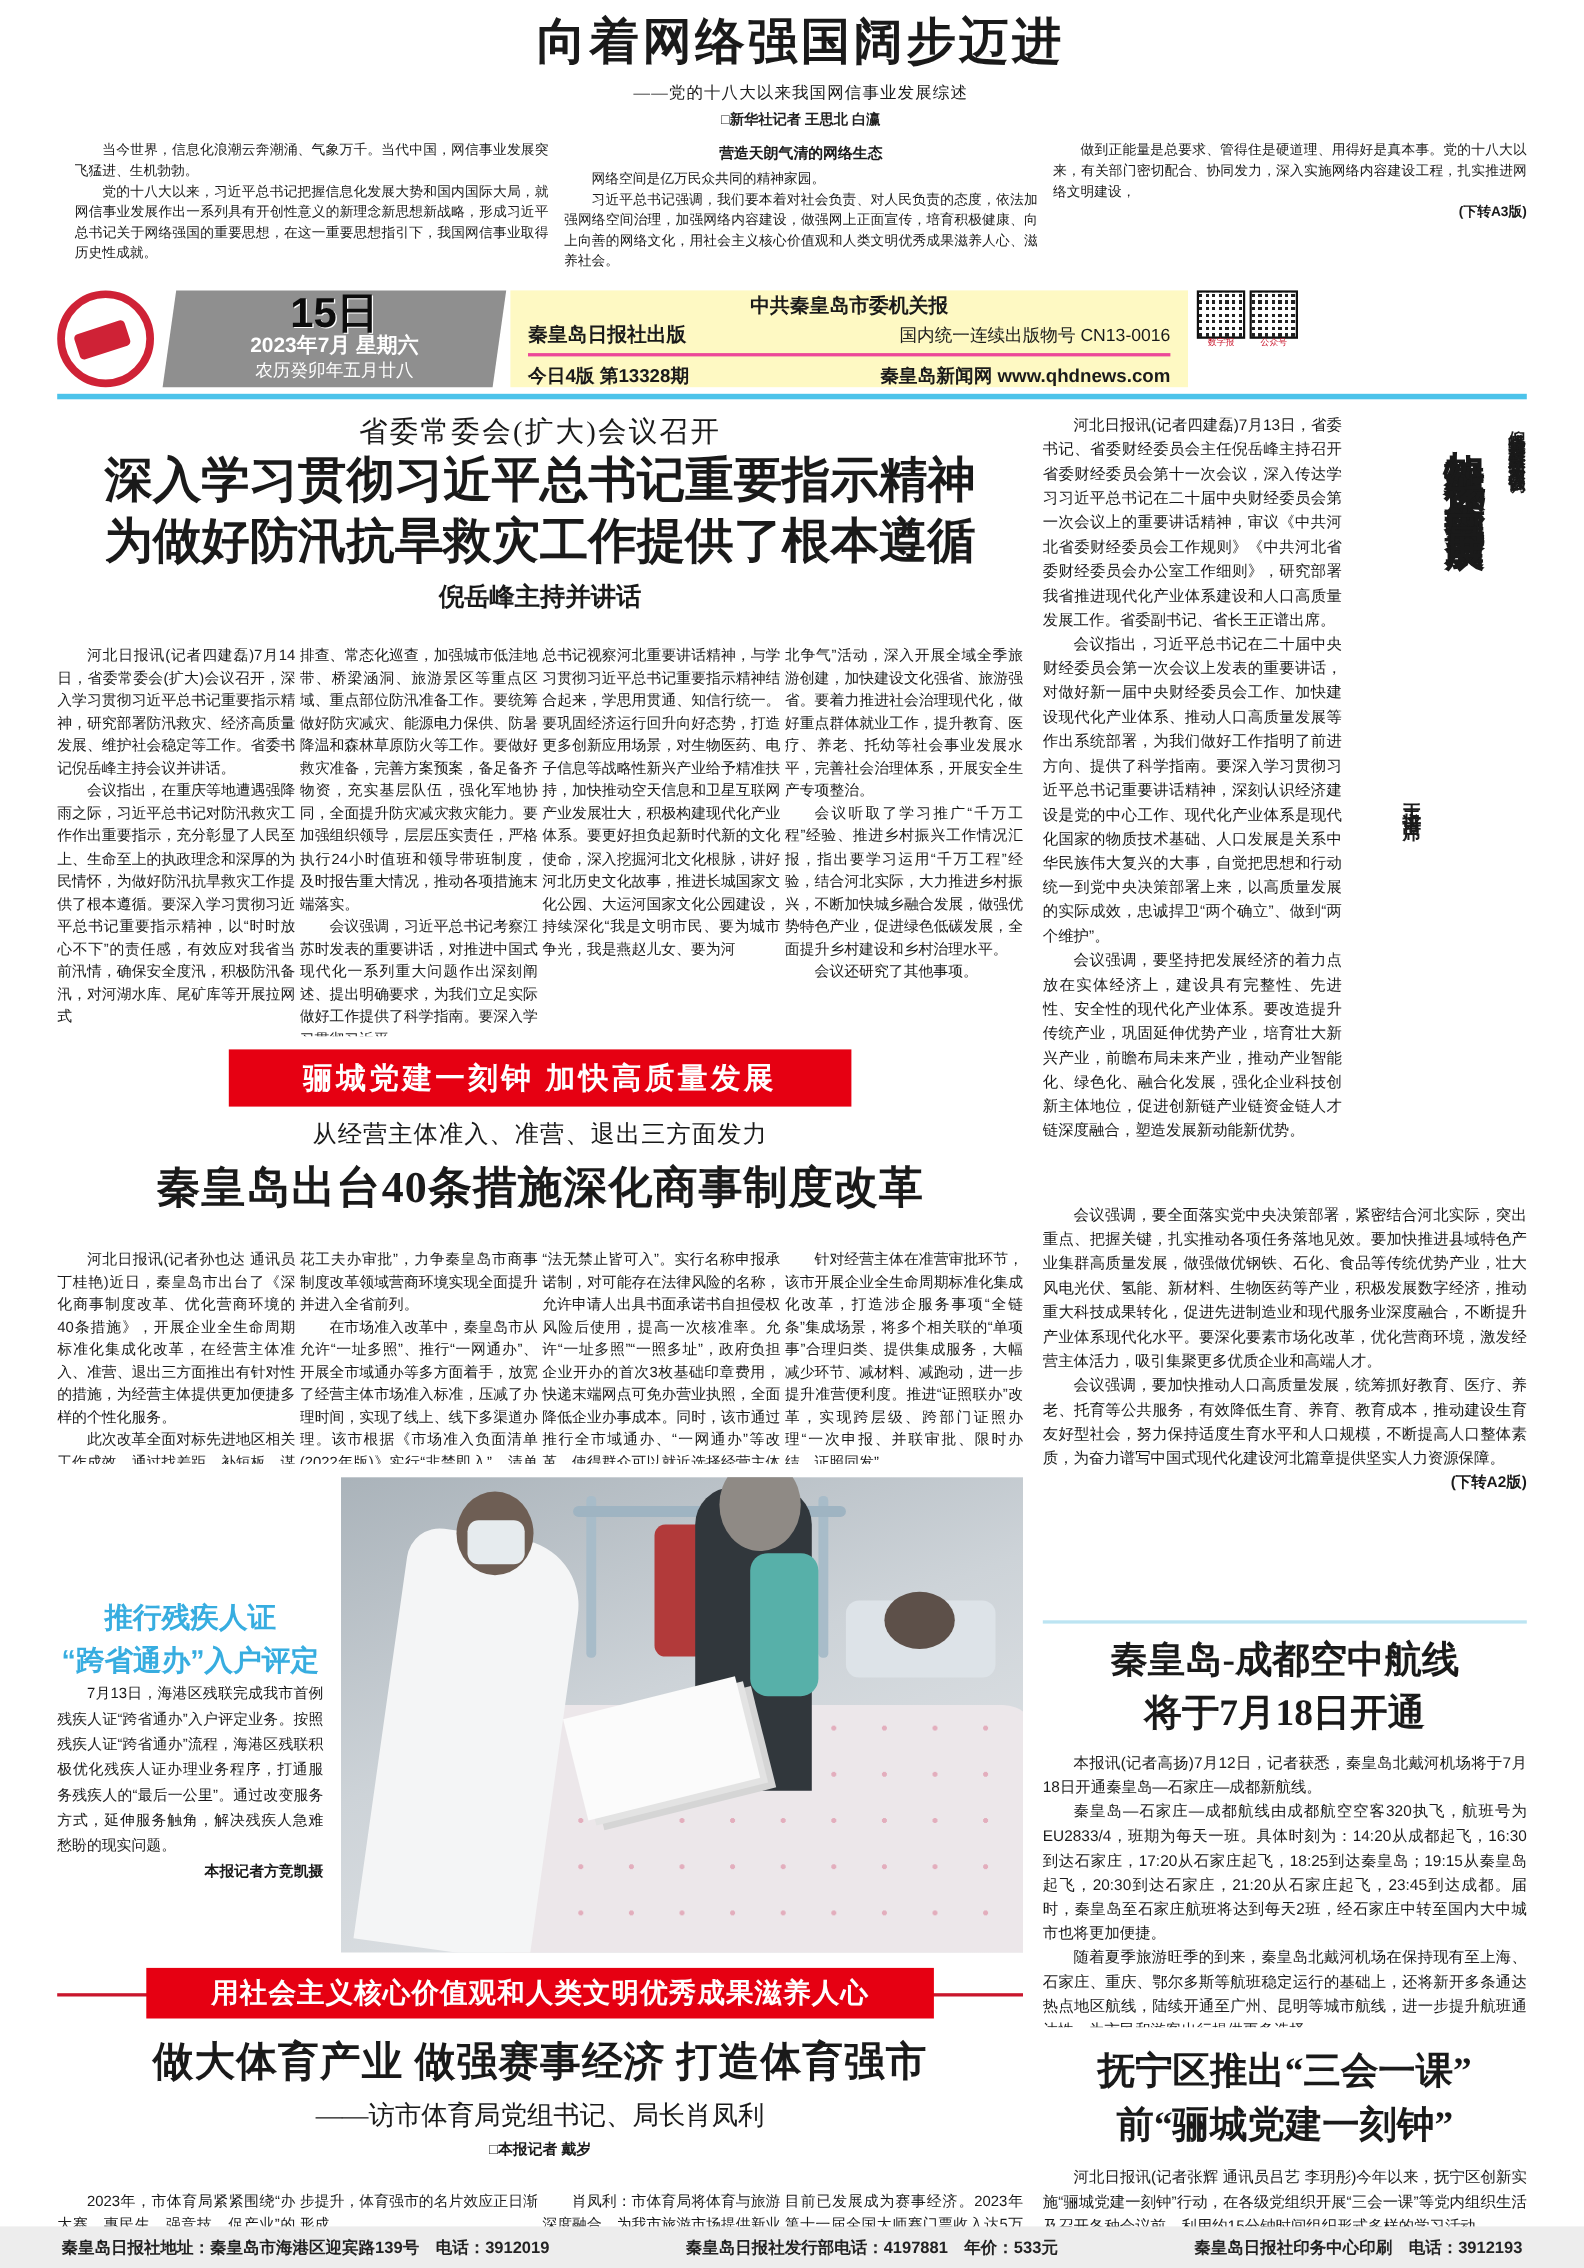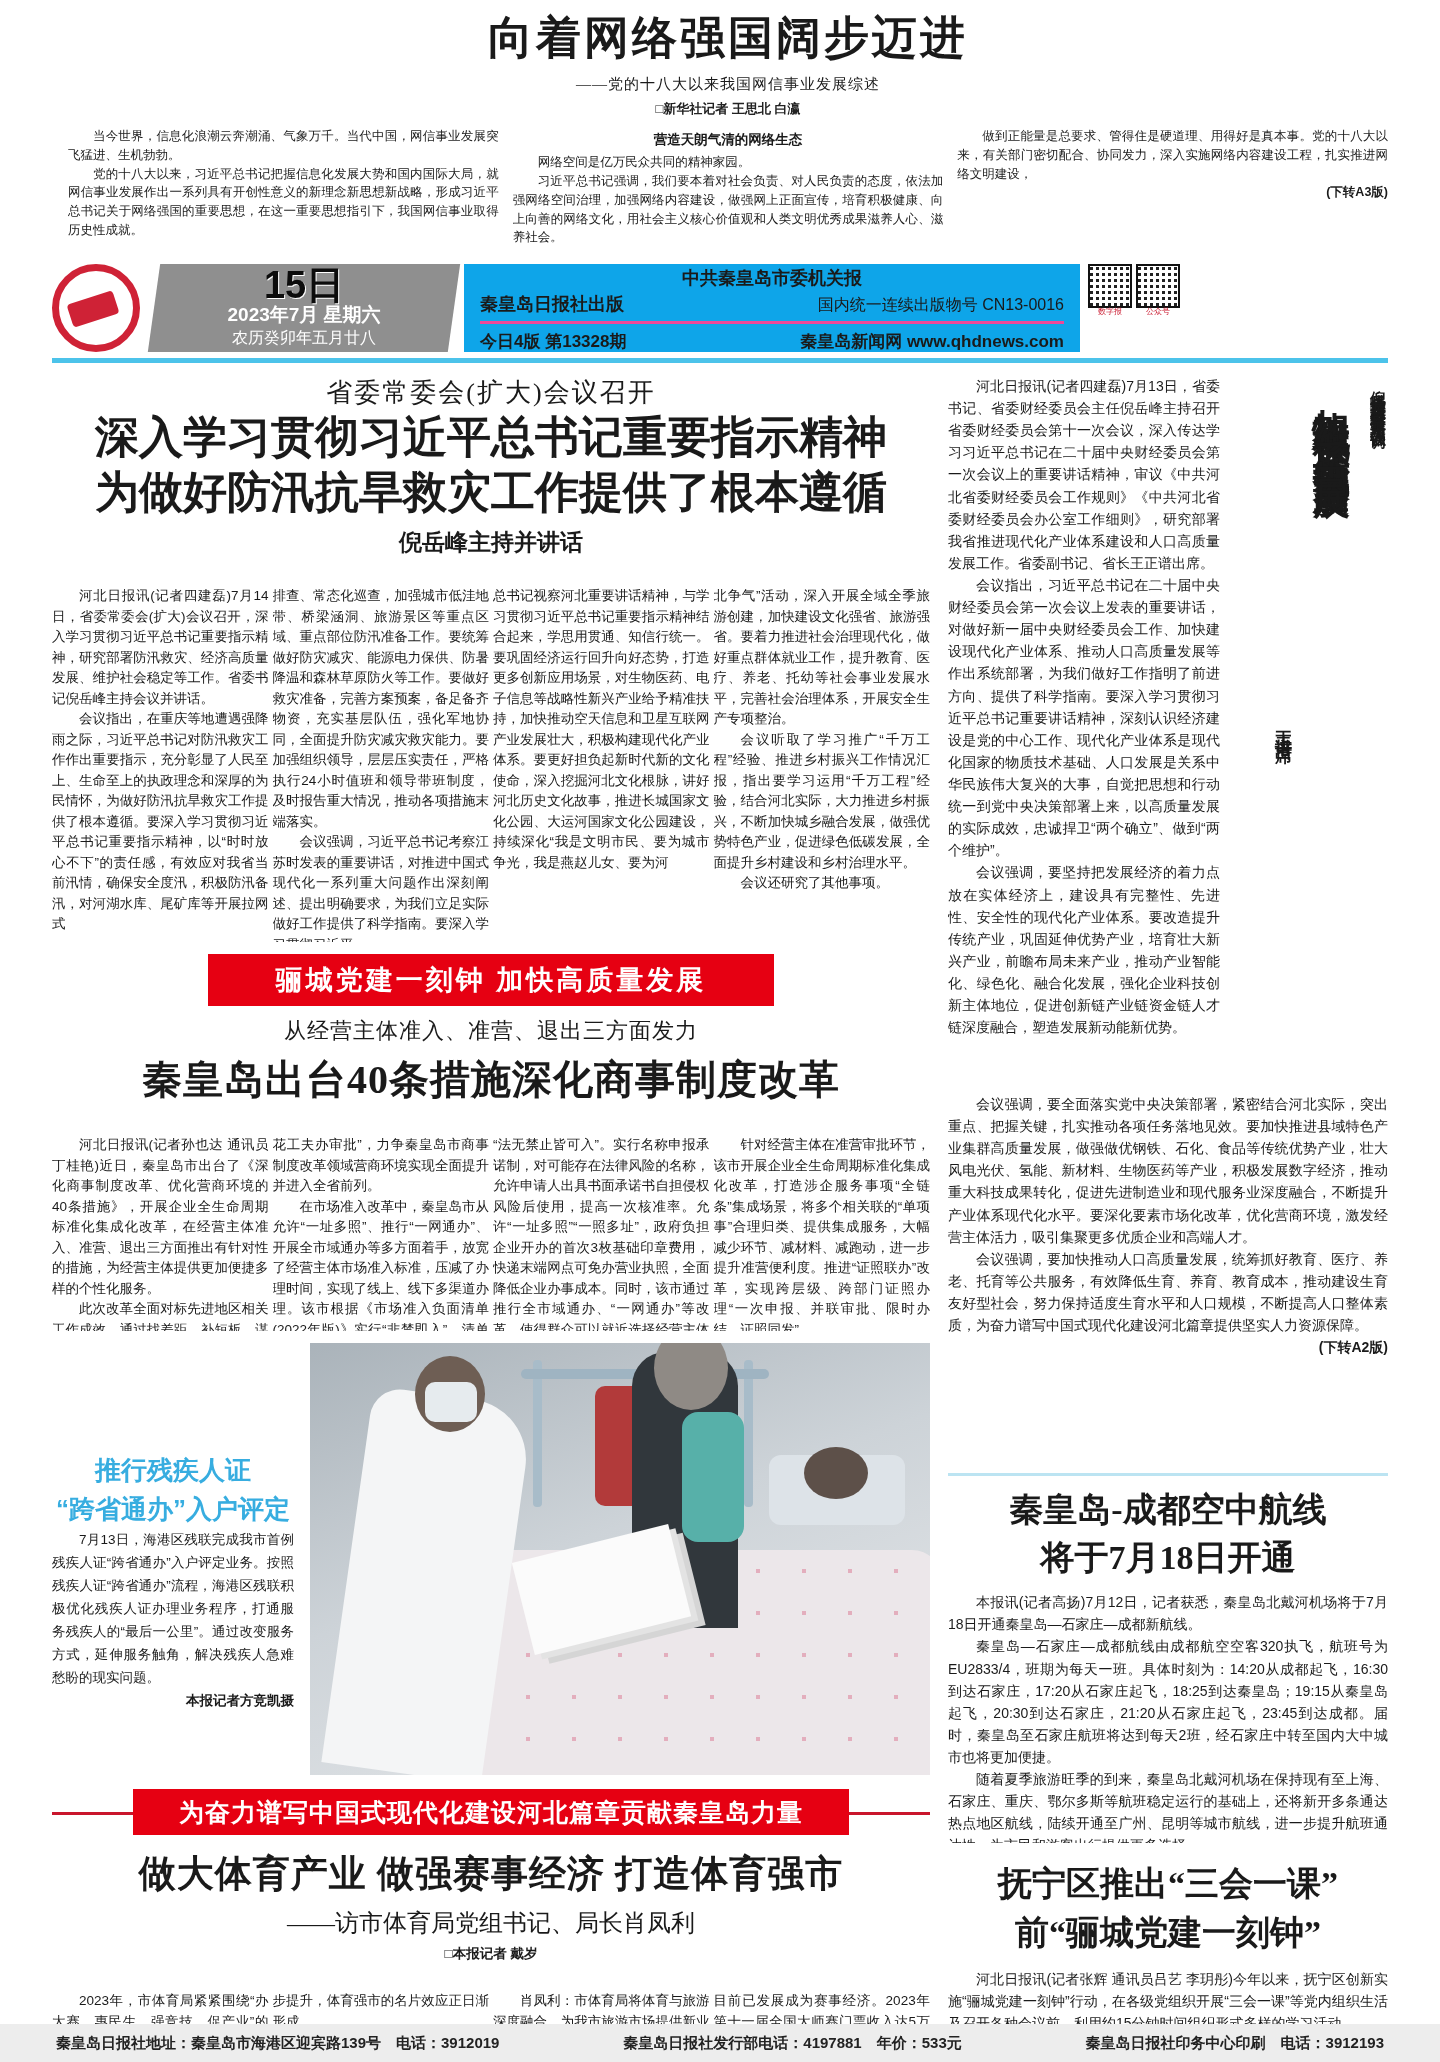--- a/index.html
+++ b/index.html
@@ -25,21 +25,21 @@
   .jump{font-weight:bold}
   
   .info-row{display:flex;align-items:stretch;height:88px;width:1140px;margin-top:4px}
   .logo{width:88px;height:88px;border-radius:50%;border:7px solid #cf2236;position:relative;box-sizing:border-box;flex:none;background:#fff}
   .logo::after{content:"";position:absolute;left:10px;top:26px;width:48px;height:24px;background:#cf2236;border-radius:4px;transform:rotate(-18deg)}
   .datebox{width:300px;background:#8f8f8f;transform:skewX(-8deg);color:#fff;text-align:center;margin-left:14px;padding-top:2px;flex:none}
   .datebox .inner{transform:skewX(8deg)}
   .day{font-size:38px;font-weight:900;color:#0c0c0c;line-height:1.0;text-shadow:1px 1px 0 #fff}
   .dateline{font-size:19px;font-weight:bold;line-height:1.2}
   .lunarline{font-size:16px;line-height:1.4}
-  .organ{flex:1;background:#0ea5e9;padding:2px 16px 0;margin-left:10px}
+  .organ{flex:1;background:#fef9c3;padding:2px 16px 0;margin-left:10px}
   .organ-l1{text-align:center;font-weight:bold;font-size:18px}
   .organ-l2{display:flex;justify-content:space-between;align-items:baseline;font-size:16px;
             border-bottom:3px solid #ec4899;padding-bottom:5px;margin-top:2px}
   .organ-l2 .b{font-weight:bold;font-size:18px}
   .organ-l3{display:flex;justify-content:space-between;font-size:17px;font-weight:bold;margin-top:6px}
   .qrs{width:104px;display:flex;gap:4px;margin-left:8px;flex:none}
   .qr{width:44px;height:44px;background:
       repeating-linear-gradient(0deg,#111 0 3px,#fff 3px 6px),
       repeating-linear-gradient(90deg,#111 0 3px,#fff 3px 6px);
       background-blend-mode:screen;border:2px solid #111;box-sizing:border-box}
@@ -237,21 +237,21 @@
           <div class="ph-woman-sleeve"></div>
           <div class="ph-woman-head"></div>
           <div class="ph-doc"></div>
           <div class="ph-doc-head"></div>
           <div class="ph-doc-mask"></div>
           <div class="ph-papers"></div>
         </div>
       </div>
 
       <div class="banner2-wrap">
-        <div class="banner2">为奋力谱写中国式现代化建设河北篇章贡献秦皇岛力量</div>
+        <div class="banner2">用社会主义核心价值观和人类文明优秀成果滋养人心</div>
       </div>
       <div class="sports-head">做大体育产业 做强赛事经济 打造体育强市</div>
       <div class="sports-sub">——访市体育局党组书记、局长肖凤利</div>
       <div class="sports-byline">□本报记者 戴岁</div>
 
       <div class="cols4">
         <div class="col h150">
           <p class="ind">2023年，市体育局紧紧围绕“办大赛、惠民生、强竞技、促产业”的工作思路，大力实施“体育+”战略，体育事业发展水平不断提升，体育强市建设迈出坚实步伐，对全市经济发展的拉动力、贡献率进一</p>
         </div>
         <div class="col h150">

